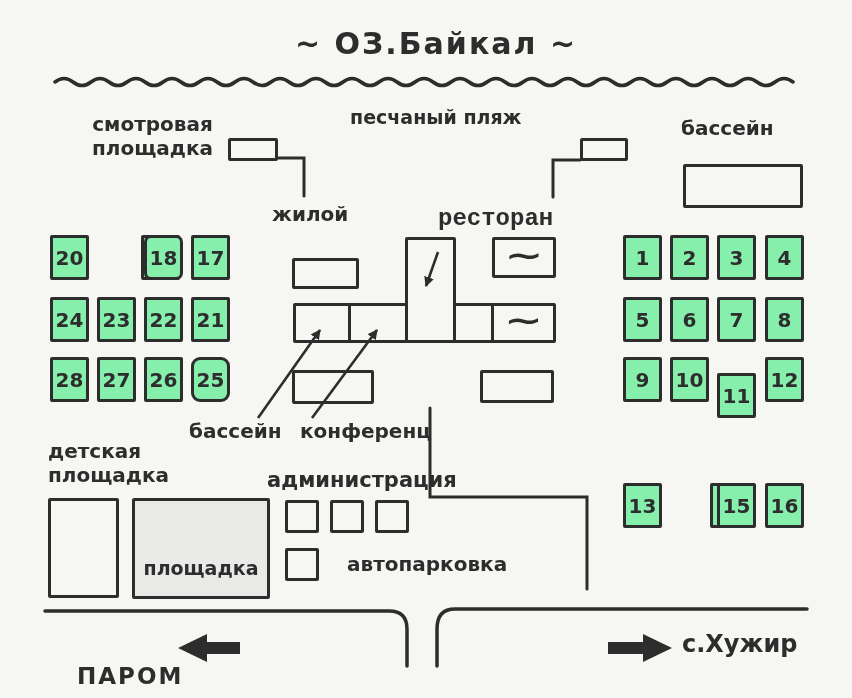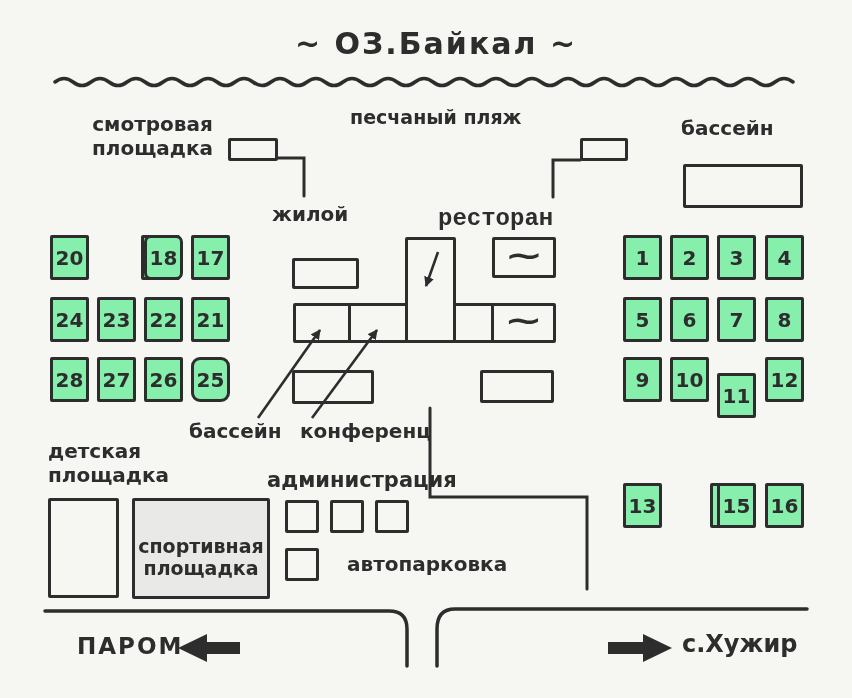--- a/index.html
+++ b/index.html
@@ -60,21 +60,21 @@
 
 <div class="lbl" style="left:48px;top:440px;font-size:20px;">
   <span>детская</span><br>
   <span>площадка</span>
 </div>
 
 <div class="lbl" style="left:267px;top:468px;font-size:21px;">администрация</div>
 
 <div class="lbl" style="left:347px;top:553px;font-size:20px;">автопарковка</div>
 
-<div class="lbl" style="left:77px;top:633px;font-size:23px;letter-spacing:2px;">ПАРОМ</div>
+<div class="lbl" style="left:77px;top:663px;font-size:23px;letter-spacing:2px;">ПАРОМ</div>
 <div class="lbl" style="left:682px;top:630px;font-size:24px;">с.Хужир</div>
 
 <div class="box" style="left:228px;top:138px;width:50px;height:23px;"></div>
 <div class="box" style="left:580px;top:138px;width:48px;height:23px;"></div>
 <div class="box" style="left:683px;top:164px;width:120px;height:44px;"></div>
 
 <div class="box" style="left:292px;top:258px;width:67px;height:31px;"></div>
 
 <div class="box" style="left:293px;top:303px;width:58px;height:40px;"></div>
 <div class="box" style="left:348px;top:303px;width:60px;height:40px;"></div>
@@ -86,21 +86,21 @@
 <div class="box" style="left:492px;top:237px;width:64px;height:41px;">
   <span class="tilde">~</span>
 </div>
 
 <div class="box" style="left:292px;top:370px;width:82px;height:34px;"></div>
 <div class="box" style="left:480px;top:370px;width:74px;height:33px;"></div>
 
 <div class="box" style="left:48px;top:498px;width:71px;height:100px;"></div>
 <div class="box" style="left:132px;top:498px;width:138px;height:101px;background:#e9e9e7;">
   <div class="lbl center" style="left:0;right:0;top:34px;position:absolute;font-size:19px;">
-    <span>спортивная</span><br>
+    <br>
     <span>площадка</span>
   </div>
 </div>
 
 <div class="box" style="left:285px;top:500px;width:34px;height:33px;"></div>
 <div class="box" style="left:330px;top:500px;width:34px;height:33px;"></div>
 <div class="box" style="left:375px;top:500px;width:34px;height:33px;"></div>
 <div class="box" style="left:285px;top:548px;width:34px;height:33px;"></div>
 
 <div class="cot" style="left:50px;top:235px;">20</div>

